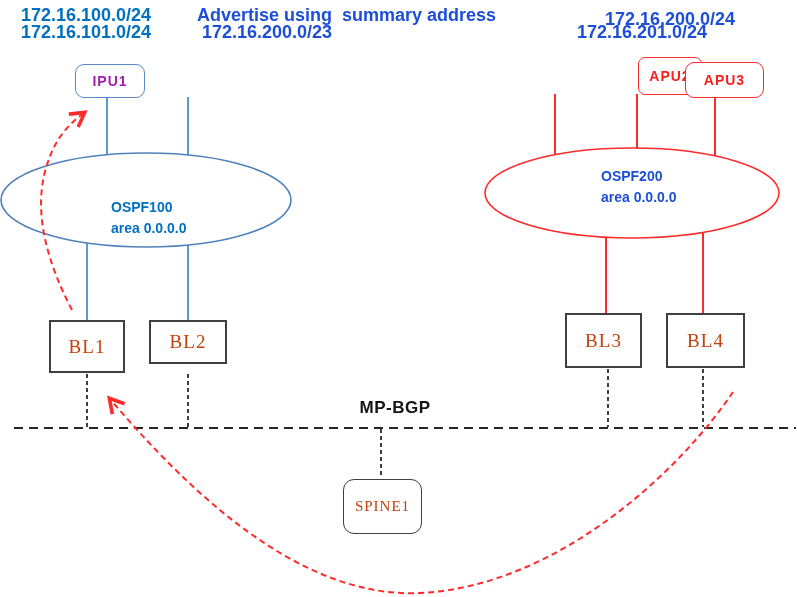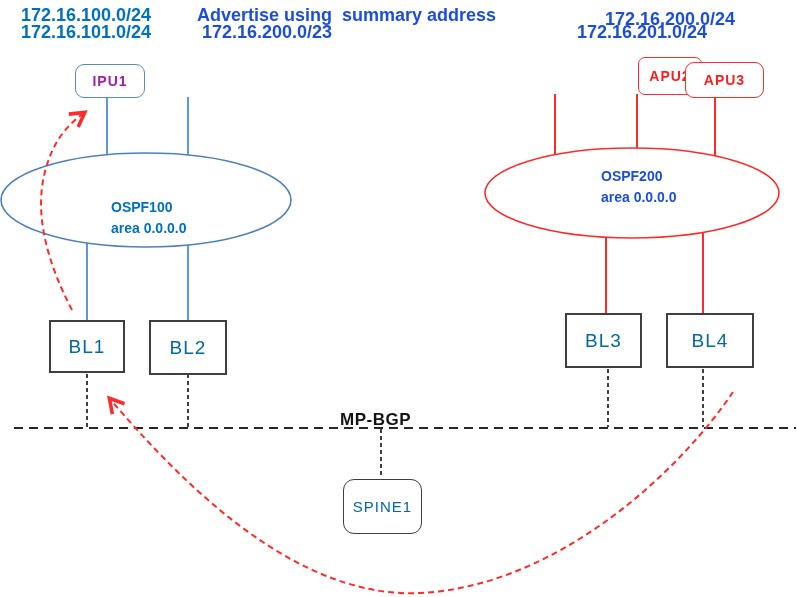--- a/index.html
+++ b/index.html
@@ -8,28 +8,28 @@
     font-family:"Liberation Sans",sans-serif;overflow:hidden;
   }
   #wires{position:absolute;left:0;top:0;width:797px;height:597px;}
   .node{
     position:absolute;box-sizing:border-box;background:#fff;
     display:flex;align-items:center;justify-content:center;
   }
   .pill{border-radius:9px;font-size:14px;font-weight:bold;letter-spacing:1px;}
   .pill.blue{border:1.7px solid #5b88c4;color:#a21caf;}
   .pill.red{border:1.7px solid #fe2b2b;color:#fe1d1d;}
-  .sq{border:2px solid #3f3f3f;color:#0369a1;font-size:19px;letter-spacing:1px;}
+  .sq{border:2px solid #3f3f3f;color:#c2410c;font-size:19px;letter-spacing:1px;font-family:Liberation Serif, serif;}
   .sq.spine{font-size:15px;border-width:1.8px;letter-spacing:1px;}
   .ann{position:absolute;font-size:18px;font-weight:bold;line-height:17px;white-space:pre;}
   .blue-t{color:#0070c0;}
   .red-t{color:#1d4ed8;}
   .ospf{position:absolute;font-size:14px;font-weight:bold;line-height:21px;}
-  .mpbgp{position:absolute;left:340px;top:398px;width:110px;text-align:left;
-         font-size:17px;font-weight:bold;color:#141414;letter-spacing:.5px;margin-top:12px;}
+  .mpbgp{position:absolute;left:340px;top:398px;width:110px;text-align:center;
+         font-size:17px;font-weight:bold;color:#141414;letter-spacing:.5px;}
 </style>
 </head>
 <body>
 
 <div id="stage">
 
   <svg id="wires" width="797" height="597" viewBox="0 0 797 597" xmlns="http://www.w3.org/2000/svg">
     <defs>
       <marker id="arrowR" viewBox="0 0 12 12" refX="8.5" refY="6" markerWidth="12" markerHeight="12" orient="auto">
         <path d="M2,2 L9,6 L2,10" fill="none" stroke="#fe2b2b" stroke-width="1.8"></path>
@@ -87,19 +87,19 @@
   </div>
 
   <div class="mpbgp">MP-BGP</div>
 
   <div class="node pill blue" style="left:75px;top:64px;width:70px;height:34px;">IPU1</div>
 
   <div class="node pill red" style="left:638px;top:57px;width:64px;height:38px;border-radius:7px;">APU2</div>
   <div class="node pill red" style="left:685px;top:62px;width:79px;height:36px;">APU3</div>
 
   <div class="node sq" style="left:49px;top:320px;width:76px;height:53px;">BL1</div>
-  <div class="node sq" style="left:149px;top:320px;width:78px;height:55px;">BL2</div>
+  <div class="node sq" style="left:149px;top:320px;width:78px;height:44px;">BL2</div>
   <div class="node sq" style="left:565px;top:313px;width:77px;height:55px;">BL3</div>
-  <div class="node sq" style="left:666px;top:313px;width:88px;height:55px;">BL4</div>
+  <div class="node sq" style="left:666px;top:313px;width:79px;height:55px;">BL4</div>
 
   <div class="node sq spine" style="left:343px;top:479px;width:79px;height:55px;border-radius:11px;">SPINE1</div>
 
 </div>
 
 </body></html>

